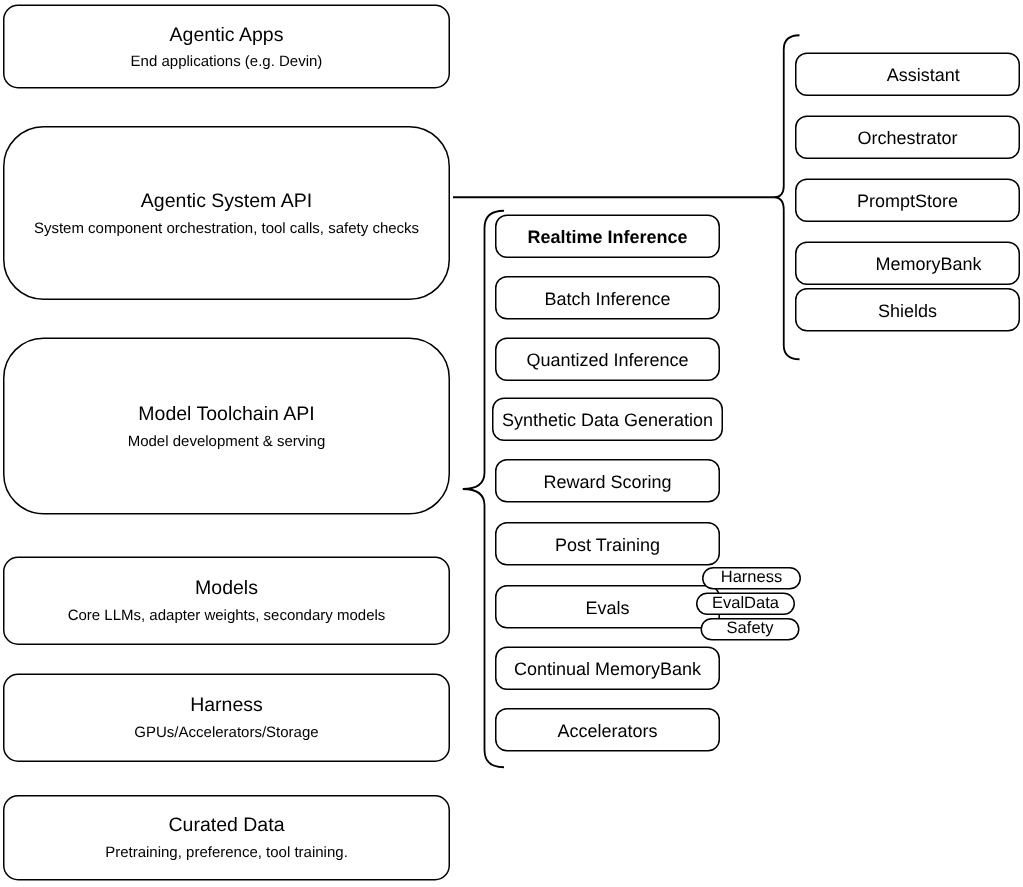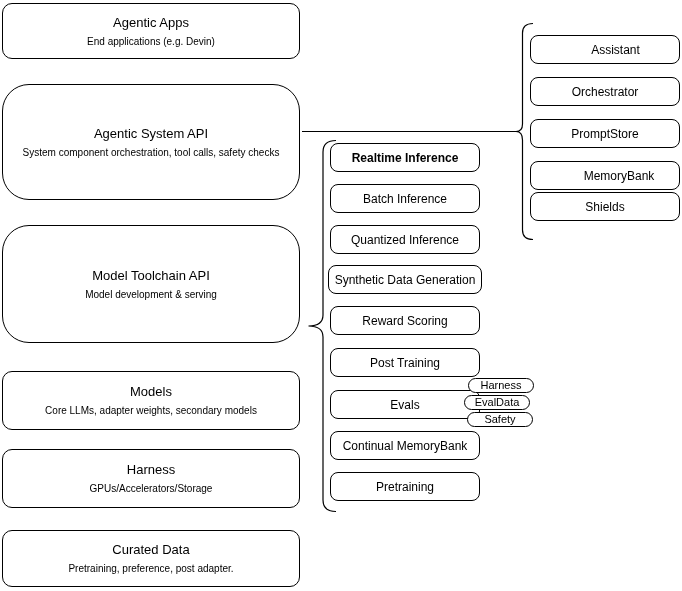--- a/index.html
+++ b/index.html
@@ -116,32 +116,32 @@
     <div class="node-subtitle">Core LLMs, adapter weights, secondary models</div>
   </div>
 
   <div class="node left-node" style="top:449px;height:59px;">
     <div class="node-title">Harness</div>
     <div class="node-subtitle">GPUs/Accelerators/Storage</div>
   </div>
 
   <div class="node left-node" style="top:530px;height:57px;">
     <div class="node-title">Curated Data</div>
-    <div class="node-subtitle">Pretraining, preference, post adapter.</div>
+    <div class="node-subtitle">Pretraining, preference, tool training.</div>
   </div>
 
   <div class="node mid-node" style="top:143px;font-weight:bold;">Realtime Inference</div>
   <div class="node mid-node" style="top:184px;">Batch Inference</div>
   <div class="node mid-node" style="top:225px;">Quantized Inference</div>
   <div class="node mid-node wide" style="top:265px;text-align:center;">Synthetic Data Generation</div>
   <div class="node mid-node" style="top:306px;">Reward Scoring</div>
   <div class="node mid-node" style="top:348px;">Post Training</div>
   <div class="node mid-node" style="top:390px;">Evals</div>
   <div class="node mid-node" style="top:431px;">Continual MemoryBank</div>
-  <div class="node mid-node" style="top:472px;">Pretraining</div>
+  <div class="node mid-node" style="top:472px;">Accelerators</div>
 
   <div class="node tag-node" style="left:468px;top:378px;">Harness</div>
   <div class="node tag-node" style="left:464px;top:395px;">EvalData</div>
   <div class="node tag-node" style="left:467px;top:412px;">Safety</div>
 
   <div class="node right-node" style="top:35px;padding-left:21px;">Assistant</div>
   <div class="node right-node" style="top:77px;">Orchestrator</div>
   <div class="node right-node" style="top:119px;">PromptStore</div>
   <div class="node right-node" style="top:161px;padding-left:28px;">MemoryBank</div>
   <div class="node right-node" style="top:192px;">Shields</div>

